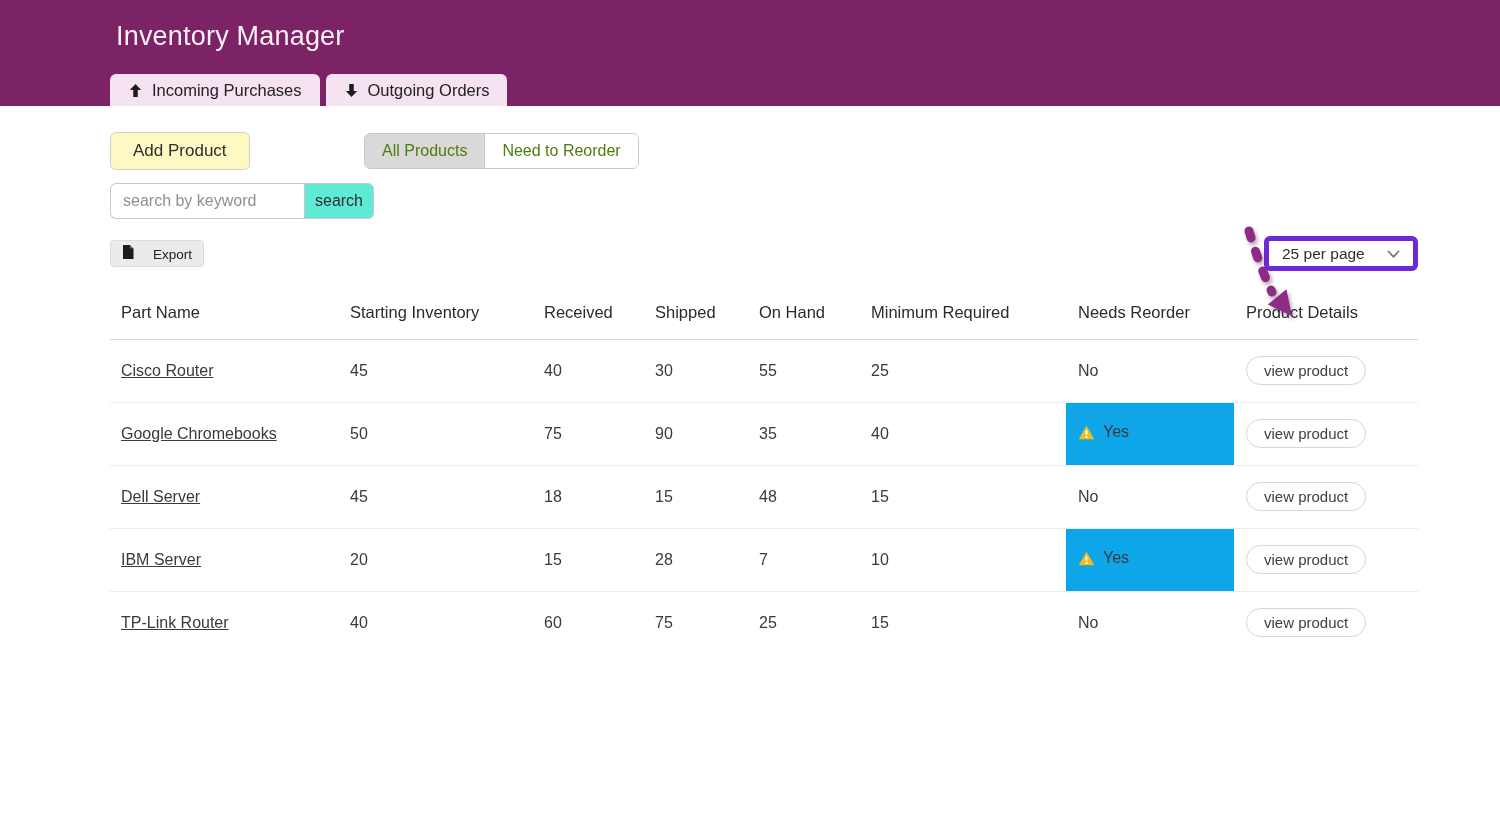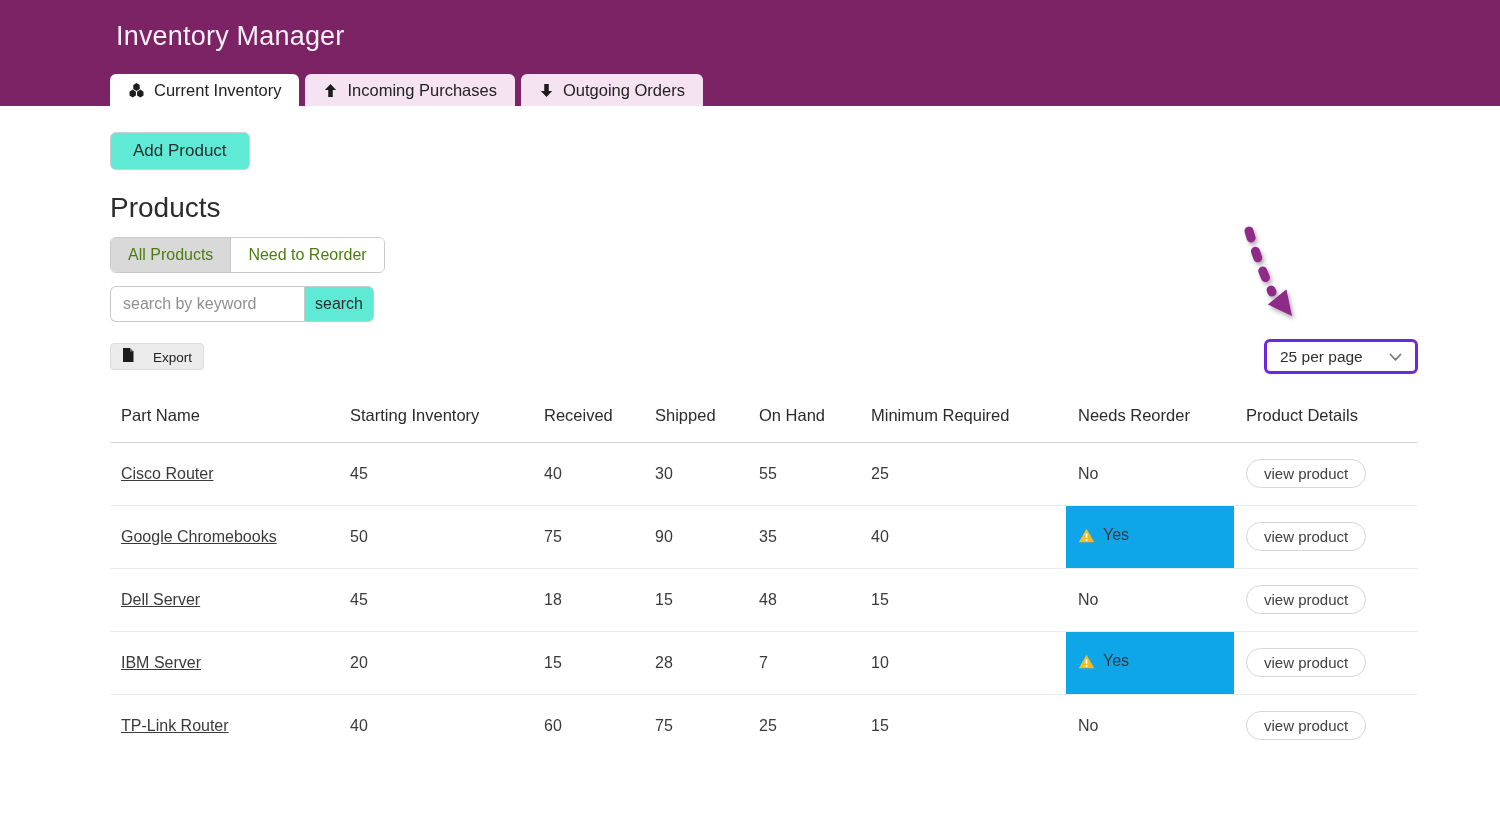--- a/index.html
+++ b/index.html
@@ -12,21 +12,21 @@
     color: #f8f1f6; letter-spacing: .2px; }
   .tabs { position: absolute; left: 110px; bottom: 0; display: flex; gap: 6px; }
   .tab { height: 32px; display: flex; align-items: center; gap: 9px; padding: 0 18px;
     font-size: 16.5px; color: #222; background: #f6e3f1; border-radius: 6px 6px 0 0; cursor: pointer; }
   .tab.active { background: #ffffff; }
   .tab svg { display: block; }
 
   
   .content { position: relative; }
   .btn-add { display: inline-block; margin: 26px 0 0 110px; padding: 8px 22px; font-size: 17px;
-    color: #2e2e2e; background: #5eead4; border: 1px solid #cfcfcf; border-radius: 6px; cursor: pointer;
+    color: #2e2e2e; background: #fef9c3; border: 1px solid #cfcfcf; border-radius: 6px; cursor: pointer;
     font-family: inherit; }
   .page-heading { margin: 22px 0 0 110px; font-size: 28px; font-weight: 500; color: #2c2c2c; }
 
   .filter-group { display: inline-flex; margin: 13px 0 0 110px; border: 1px solid #c9c9c9;
     border-radius: 6px; overflow: hidden; }
   .filter-btn { padding: 8px 17px; font-size: 16px; color: #4d7c0f; background: #fff; border: none;
     cursor: pointer; font-family: inherit; }
   .filter-btn.active { background: #d9d9d9; }
   .filter-btn + .filter-btn { border-left: 1px solid #c9c9c9; }
 
@@ -37,21 +37,21 @@
   .search-input::placeholder { color: #8f8f8f; }
   .search-btn { width: 70px; height: 36px; font-size: 16px; color: #2e2e2e; background: #5eead4;
     border: 1px solid #c9c9c9; border-radius: 0 6px 6px 0; cursor: pointer; font-family: inherit; }
 
   .util-row { display: flex; justify-content: space-between; align-items: center;
     margin: 17px 110px 0 110px; width: 1308px; }
   .btn-export { display: inline-flex; align-items: flex-end; gap: 19px; padding: 4px 11px;
     font-size: 13.5px; color: #222; background: #ebebeb; border: 1px solid #dcdcdc; border-radius: 4px;
     cursor: pointer; font-family: inherit; }
   .per-page { display: flex; align-items: center; justify-content: space-between; width: 154px;
-    height: 35px; padding: 0 13px; border: 3px solid #6d28d9; border-radius: 6px; font-size: 15.5px;
+    height: 35px; padding: 0 13px; border: 5px solid #6d28d9; border-radius: 6px; font-size: 15.5px;
     color: #2e2e2e; background: #fff; cursor: pointer; }
 
   
   table.inventory { margin: 16px 0 0 110px; width: 1308px; border-collapse: collapse; table-layout: fixed; }
   .inventory th { text-align: left; font-size: 16.5px; font-weight: 400; color: #2b2b2b;
     height: 52px; padding: 0 6px 0 12px; border-bottom: 1px solid #d6d6d6; vertical-align: middle; }
   .inventory th:first-child { padding-left: 11px; }
   .inventory td { height: 63px; padding: 0 6px 0 12px; font-size: 16px; color: #3a3a3a;
     vertical-align: middle; }
   .inventory td:first-child { padding-left: 11px; text-decoration: underline; }
@@ -64,32 +64,20 @@
   
   .annotation-arrow { position: absolute; left: 1230px; top: 215px; pointer-events: none;
     filter: drop-shadow(2px 3px 2px rgba(60,20,55,.38)); }
 </style>
 </head>
 <body>
 
 <header class="app-header">
   <div class="app-title">Inventory Manager</div>
   <nav class="tabs">
-    <div class="tab active">
-      <span>
-        <svg width="17" height="16" viewBox="0 0 16 16">
-            <g fill="#1c1c1c">
-              <path d="M8 1 L11.2 3.1 V6.9 L8 9 L4.8 6.9 V3.1 Z"></path>
-              <path d="M4.2 7.6 L7.4 9.7 V13.5 L4.2 15.6 L1 13.5 V9.7 Z"></path>
-              <path d="M11.8 7.6 L15 9.7 V13.5 L11.8 15.6 L8.6 13.5 V9.7 Z"></path>
-            </g>
-          </svg>
-      </span>
-      <span>Current Inventory</span>
-    </div>
     <div class="tab">
       <span>
         <svg width="15" height="15" viewBox="0 0 16 16">
             <path fill="#1c1c1c" d="M8 1 L14 7.4 H10.4 V15 H5.6 V7.4 H2 Z"></path>
           </svg>
       </span>
       <span>Incoming Purchases</span>
     </div>
     <div class="tab">
       <span>
@@ -98,21 +86,20 @@
           </svg>
       </span>
       <span>Outgoing Orders</span>
     </div>
   </nav>
 </header>
 
 <main class="content">
   <button class="btn-add">Add Product</button>
 
-  <h1 class="page-heading">Products</h1>
 
   <div class="filter-group">
     <button class="filter-btn active">All Products</button>
     <button class="filter-btn">Need to Reorder</button>
   </div>
 
   <div class="search-group">
     <input class="search-input" type="text" placeholder="search by keyword" style="">
     <button class="search-btn">search</button>
   </div>

